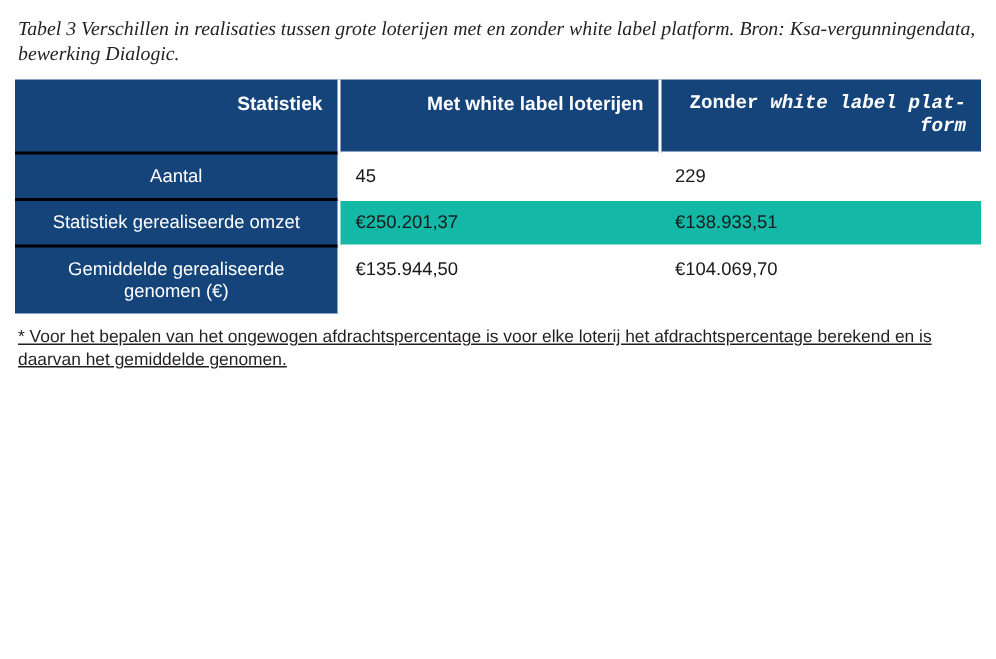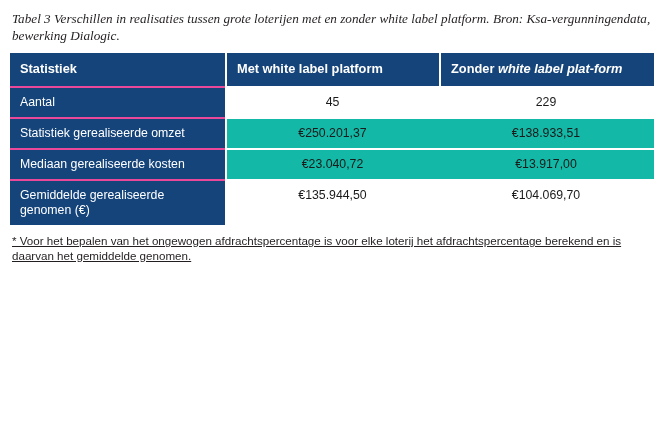--- a/index.html
+++ b/index.html
@@ -37,44 +37,44 @@
     font-size: 12.3px;
   }
   table.data col.c1 { width: 216px; }
   table.data col.c2 { width: 214px; }
   table.data col.c3 { width: 214px; }
 
   thead th {
     background: #15447a;
     color: #ffffff;
     font-weight: bold;
-    text-align: left;
+    text-align: right;
     vertical-align: top;
     padding: 8px 10px 10px 10px;
     font-size: 12.8px;
     line-height: 15px;
     border-right: 2px solid #ffffff;
   }
-  thead th:last-child { border-right: none; }
+  thead th:last-child { border-right: none; font-family: Liberation Mono, monospace; }
   thead th .ital { font-style: italic; }
 
   tbody th.rowhead {
     background: #15447a;
     color: #ffffff;
     font-weight: normal;
-    text-align: left;
+    text-align: center;
     vertical-align: top;
     padding: 7px 10px 7px 10px;
     line-height: 15px;
-    border-top: 2px solid #ec4899;
+    border-top: 2px solid #000000;
     border-right: 2px solid #ffffff;
     font-size: 12.3px;
   }
   tbody td {
-    text-align: center;
+    text-align: left;
     vertical-align: top;
     padding: 7px 12px 7px 10px;
     line-height: 15px;
     color: #1a1a1a;
     font-size: 12.3px;
     border-top: 2px solid #ffffff;
   }
   tbody tr.shaded td { background: #14b8a6; }
   tbody tr.plain td { background: #ffffff; }
 
@@ -96,40 +96,35 @@
 
   <table class="data">
     <colgroup>
       <col class="c1">
       <col class="c2">
       <col class="c3">
     </colgroup>
     <thead>
       <tr>
         <th>Statistiek</th>
-        <th>Met white label platform</th>
+        <th>Met white label loterijen</th>
         <th><span>Zonder </span><span class="ital">white label plat-form</span></th>
       </tr>
     </thead>
     <tbody>
       <tr class="plain">
         <th class="rowhead">Aantal</th>
         <td>45</td>
         <td>229</td>
       </tr>
       <tr class="shaded">
         <th class="rowhead">Statistiek gerealiseerde omzet</th>
         <td>€250.201,37</td>
         <td>€138.933,51</td>
       </tr>
-      <tr class="shaded">
-        <th class="rowhead">Mediaan gerealiseerde kosten</th>
-        <td>€23.040,72</td>
-        <td>€13.917,00</td>
-      </tr>
       <tr class="plain">
         <th class="rowhead">Gemiddelde gerealiseerde genomen (€)</th>
         <td>€135.944,50</td>
         <td>€104.069,70</td>
       </tr>
     </tbody>
   </table>
 
   <div class="footnote">* Voor het bepalen van het ongewogen afdrachtspercentage is voor elke loterij het afdrachtspercentage berekend en is daarvan het gemiddelde genomen.</div>
 

